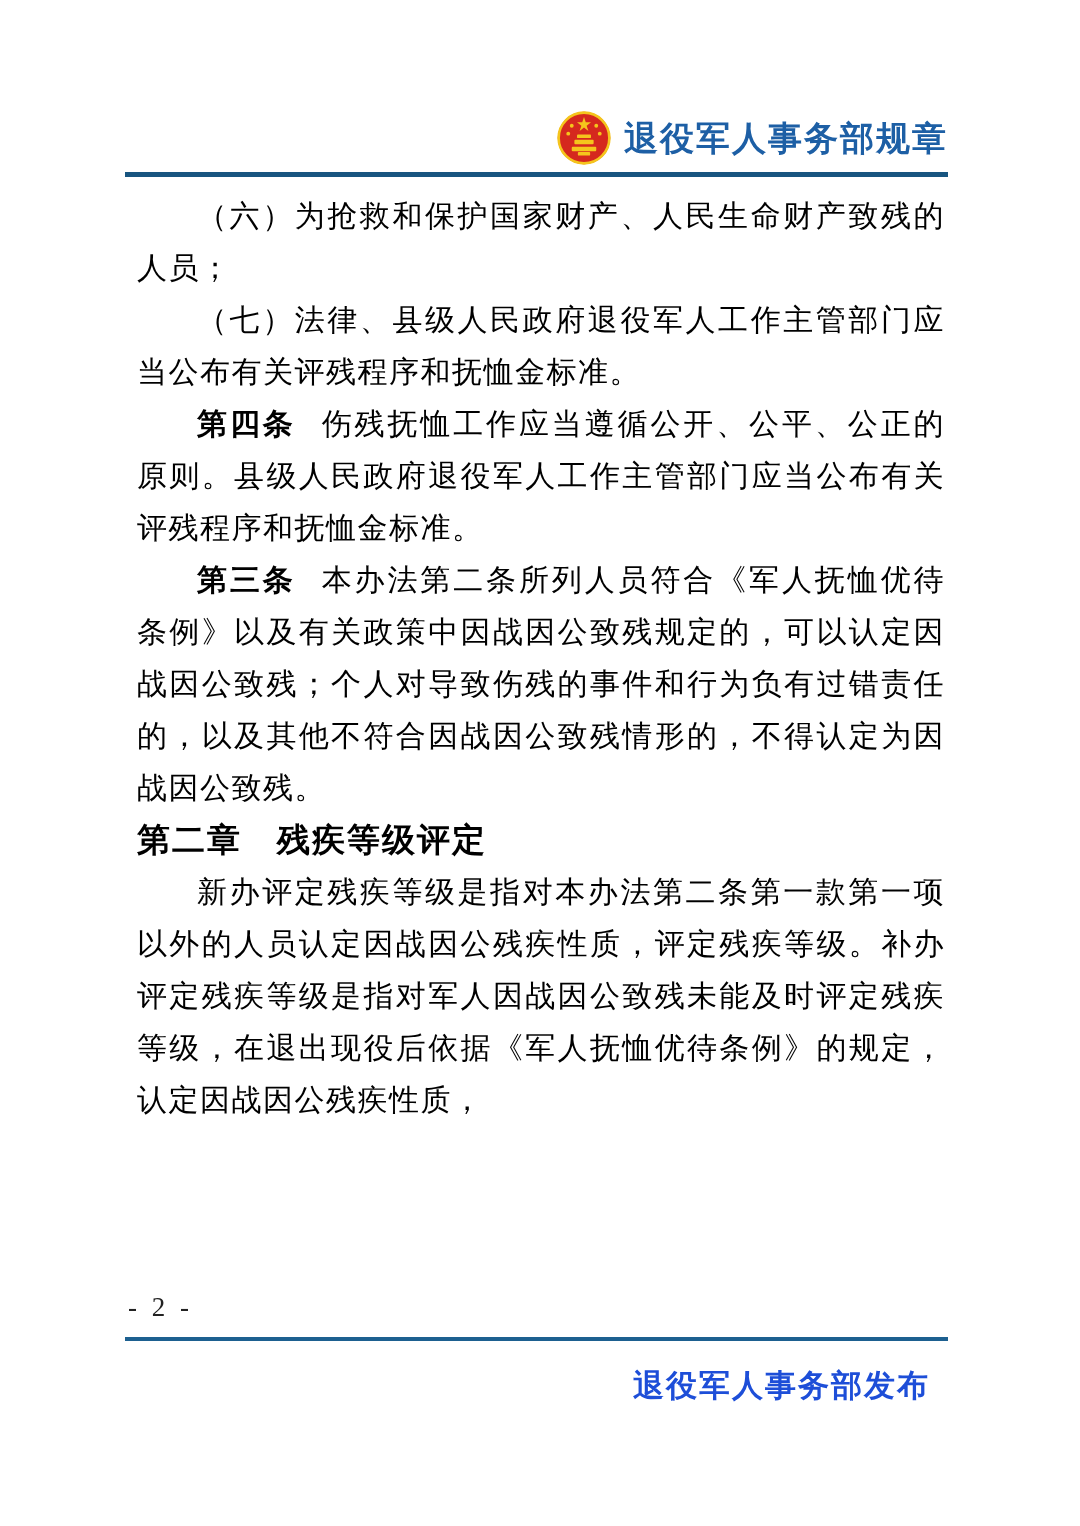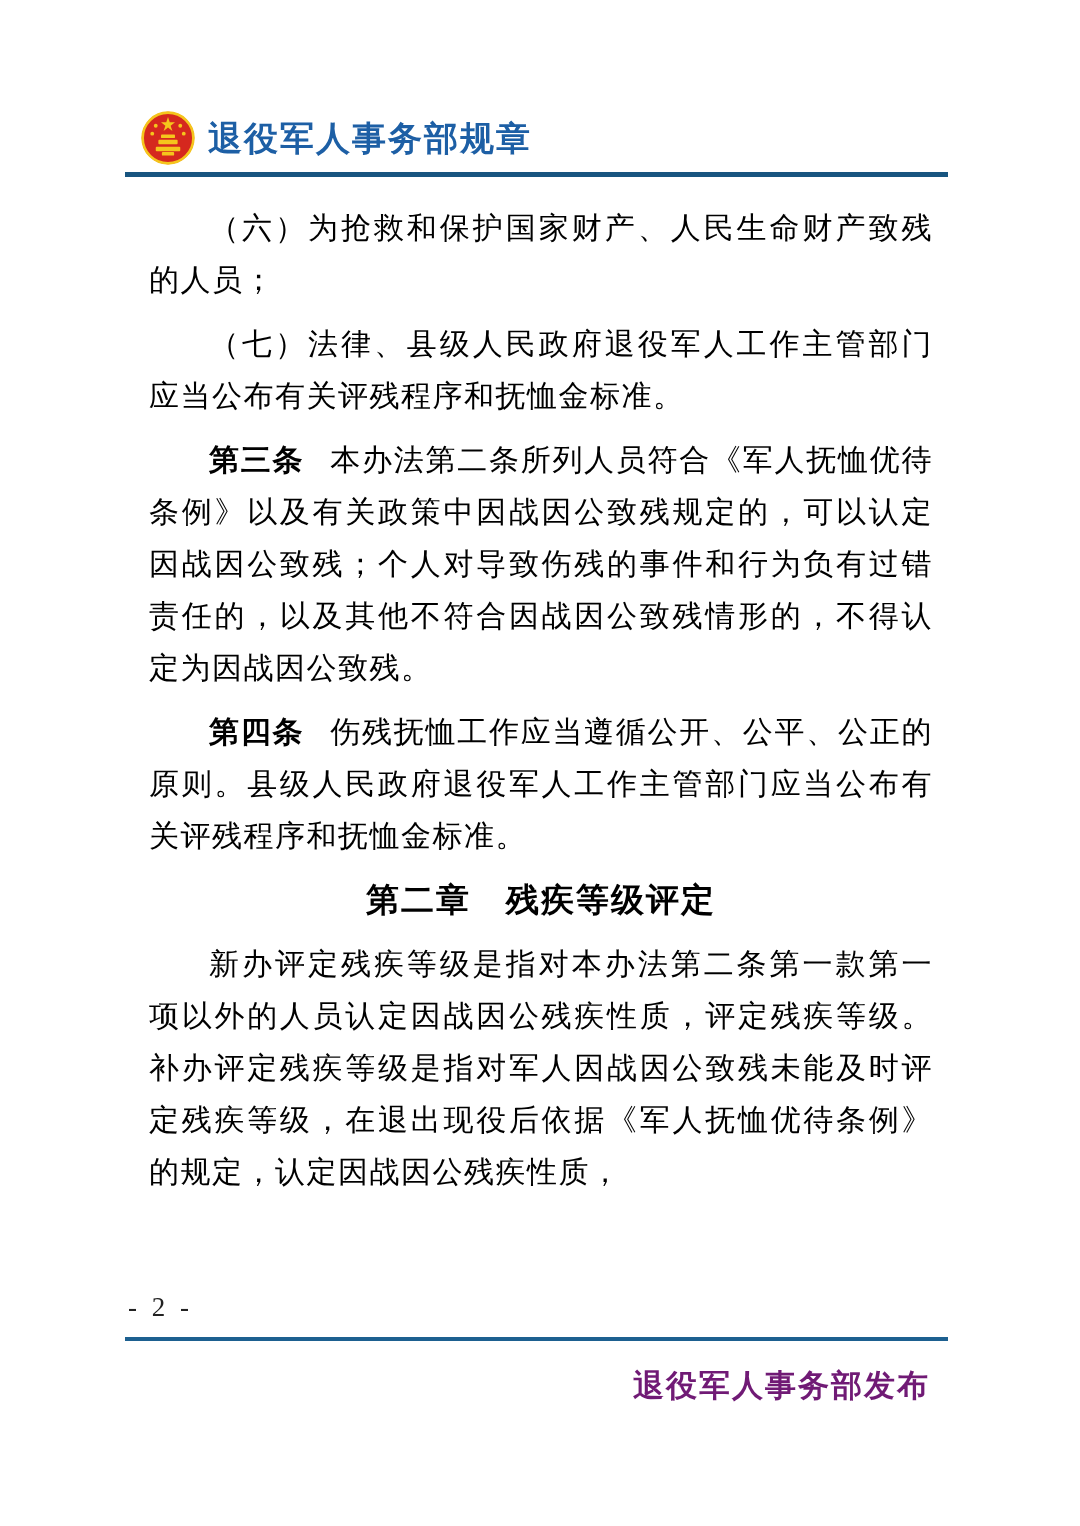--- a/index.html
+++ b/index.html
@@ -18,20 +18,21 @@
     position: absolute;
     left: 125px;
     top: 110px;
     width: 823px;
   }
   .header-row {
     display: flex;
     align-items: center;
     gap: 12px;
     padding-left: 15px;
+    justify-content: flex-end;
   }
   .emblem {
     width: 56px;
     height: 56px;
     flex: 0 0 auto;
   }
   .header-title {
     font-family: "Liberation Sans", "DejaVu Sans", sans-serif;
     font-weight: bold;
     font-size: 34px;
@@ -52,31 +53,30 @@
     left: 137px;
     top: 190px;
     width: 808px;
     font-size: 30px;
     line-height: 52px;
     letter-spacing: 1.5px;
     text-align: justify;
     word-break: break-all;
   }
   .doc-body p {
-    margin: 12px;
+    margin: 0;
     text-indent: 2em;
   }
   .article-label {
     font-family: "Liberation Sans", "DejaVu Sans", sans-serif;
     font-weight: bold;
     margin-right: 26px;
   }
   .chapter-heading {
     margin: 50px 0;
-    text-align: center;
     text-indent: 0 !important;
     font-family: "Liberation Sans", "DejaVu Sans", sans-serif;
     font-weight: bold;
     font-size: 33px;
     letter-spacing: 2px;
   }
 
   
   .page-number {
     position: absolute;
@@ -95,21 +95,21 @@
     background: #1d6090;
   }
   .publisher {
     position: absolute;
     right: 150px;
     top: 1365px;
     font-family: "Liberation Sans", "DejaVu Sans", sans-serif;
     font-weight: bold;
     font-size: 31px;
     letter-spacing: 2px;
-    color: #701a75;
+    color: #1d4ed8;
     white-space: nowrap;
   }
 </style>
 </head>
 <body>
 
 <div class="page">
 
   <div class="doc-header">
     <div class="header-row">
@@ -127,22 +127,22 @@
         <rect x="25" y="48" width="14" height="4" rx="1" fill="#f5c51c"></rect>
       </svg>
       <div class="header-title">退役军人事务部规章</div>
     </div>
     <div class="header-rule"></div>
   </div>
 
   <div class="doc-body">
     <p><span>（六）为抢救和保护国家财产、人民生命财产致残的人员；</span></p>
     <p><span>（七）法律、县级人民政府退役军人工作主管部门应当公布有关评残程序和抚恤金标准。</span></p>
+    <p><span class="article-label">第四条</span><span>伤残抚恤工作应当遵循公开、公平、公正的原则。县级人民政府退役军人工作主管部门应当公布有关评残程序和抚恤金标准。</span></p>
     <p><span class="article-label">第三条</span><span>本办法第二条所列人员符合《军人抚恤优待条例》以及有关政策中因战因公致残规定的，可以认定因战因公致残；个人对导致伤残的事件和行为负有过错责任的，以及其他不符合因战因公致残情形的，不得认定为因战因公致残。</span></p>
-    <p><span class="article-label">第四条</span><span>伤残抚恤工作应当遵循公开、公平、公正的原则。县级人民政府退役军人工作主管部门应当公布有关评残程序和抚恤金标准。</span></p>
 
     <p class="chapter-heading">第二章　残疾等级评定</p>
 
     <p><span>新办评定残疾等级是指对本办法第二条第一款第一项以外的人员认定因战因公残疾性质，评定残疾等级。补办评定残疾等级是指对军人因战因公致残未能及时评定残疾等级，在退出现役后依据《军人抚恤优待条例》的规定，认定因战因公残疾性质，</span></p>
   </div>
 
   <div class="page-number">- 2 -</div>
   <div class="footer-rule"></div>
   <div class="publisher">退役军人事务部发布</div>
 

